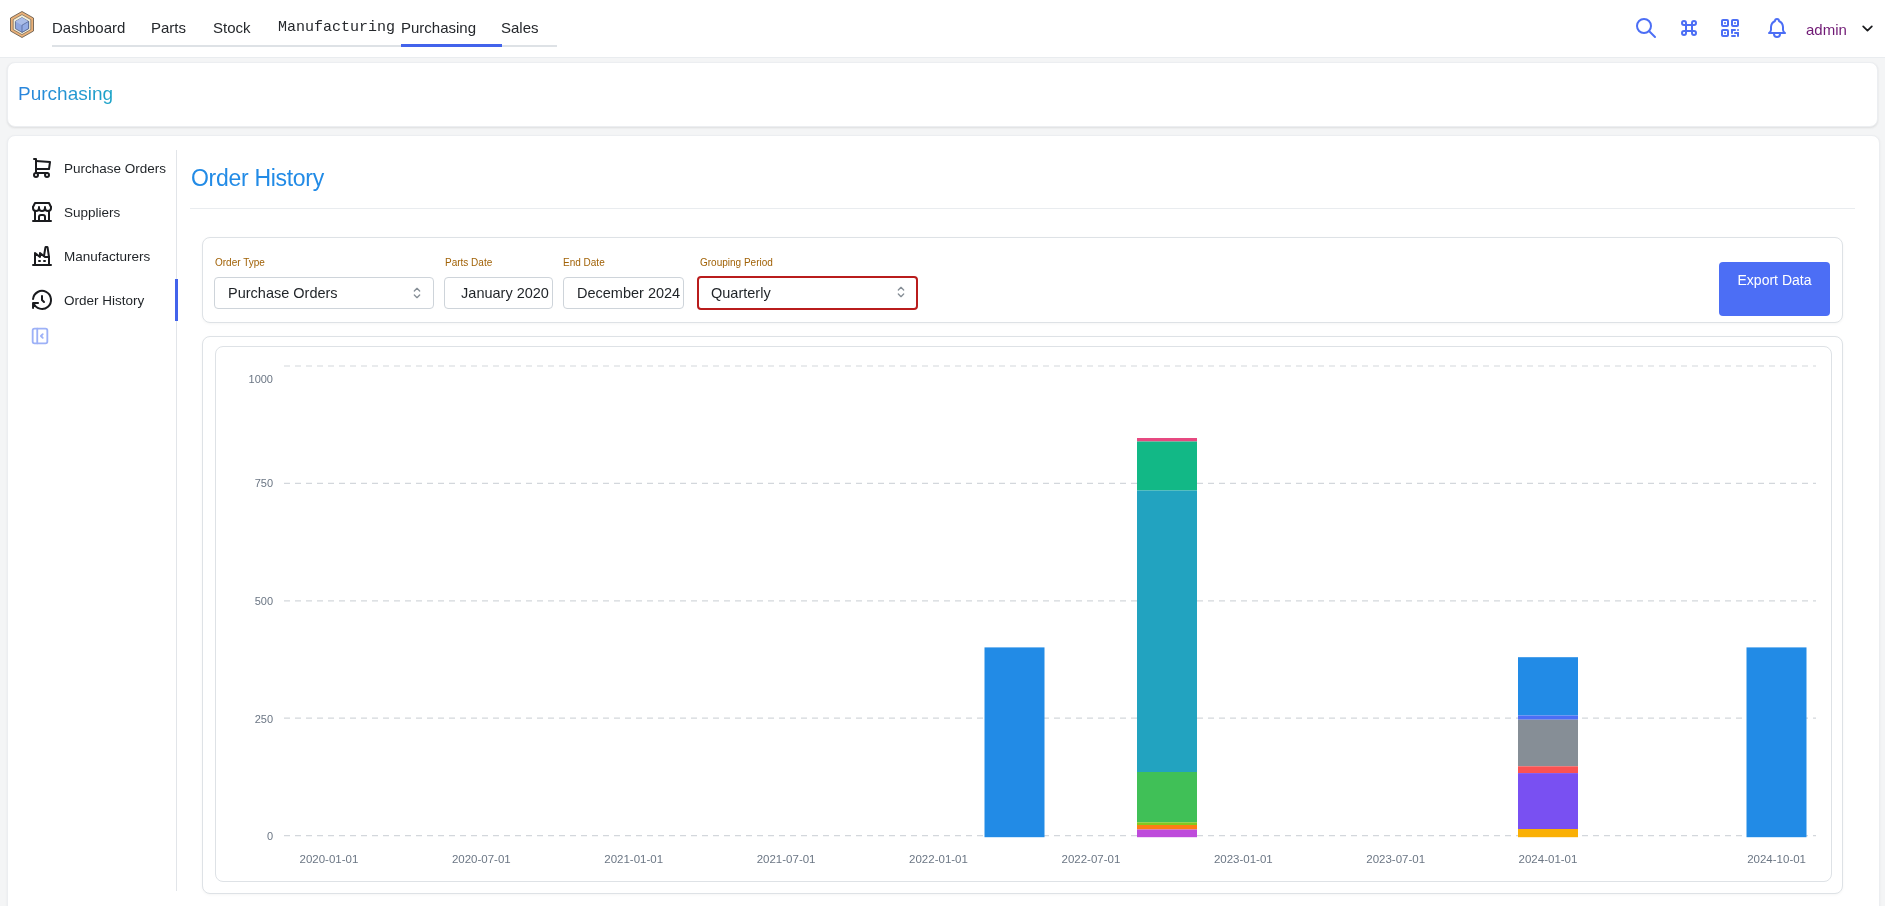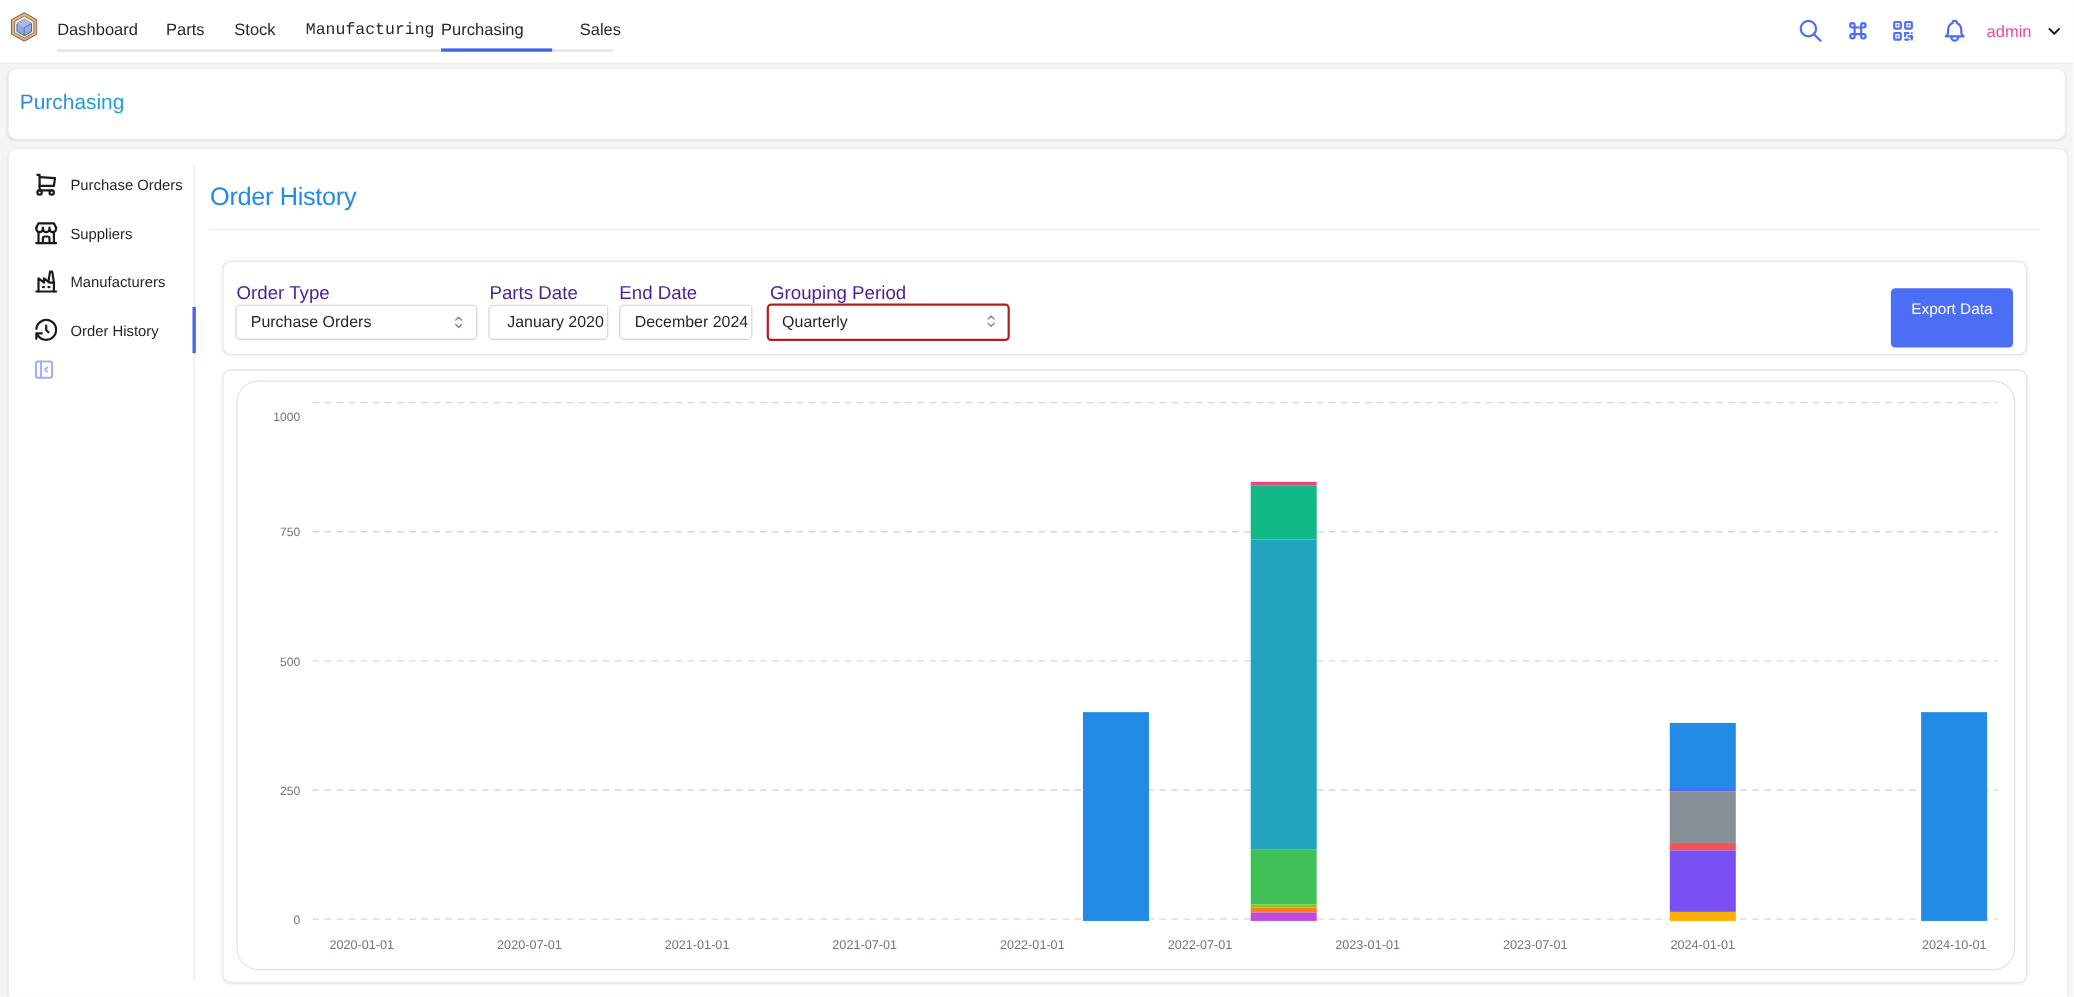--- a/index.html
+++ b/index.html
@@ -18,43 +18,43 @@
   #panel{left:7px;top:135px;width:1871px;height:790px;background:#fff;border:1px solid #eceef1;border-radius:8px;box-shadow:0 1px 3px rgba(0,0,0,.05);}
   #sidediv{left:175.5px;top:150px;width:1.5px;height:741px;background:#e2e5e9;}
   #sideactive{left:174.5px;top:279px;width:3px;height:42px;background:#4263eb;}
   .srow{position:absolute;left:64px;font-size:13.5px;color:#1f2327;}
   .sicon{position:absolute;left:30px;width:24px;height:24px;}
   
   #ohtitle{left:191px;top:165px;font-size:23px;color:#228be6;letter-spacing:-0.3px;}
   #cdivider{left:190px;top:208px;width:1665px;height:1px;background:#e9ecef;}
   .card{position:absolute;background:#fff;border:1px solid #dee2e6;border-radius:8px;box-shadow:0 1px 3px rgba(0,0,0,.04);}
   #filtercard{left:202px;top:237px;width:1639px;height:84px;}
-  .flabel{position:absolute;top:257px;font-size:17px;color:#4c1d95;}
+  .flabel{position:absolute;top:257px;font-size:10px;color:#a16207;}
   .fbox{position:absolute;top:277px;height:30px;border:1px solid #ced4da;border-radius:4px;background:#fff;font-size:14.5px;color:#1f2327;line-height:30px;white-space:nowrap;overflow:hidden;}
   .fbox span{padding-left:13px;}
   #exportbtn{left:1719px;top:262px;width:111px;height:54px;background:#4c6ef5;border-radius:4px;color:#fff;font-size:14px;text-align:center;line-height:36px;}
   #chartouter{left:202px;top:336px;width:1639px;height:556px;}
-  #chartcard{left:215px;top:346px;width:1615px;height:534px;border:1px solid #dee2e6;border-radius:20px;background:#fff;position:absolute;}
+  #chartcard{left:215px;top:346px;width:1615px;height:534px;border:1px solid #dee2e6;border-radius:8px;background:#fff;position:absolute;}
 </style>
 </head>
 <body>
 <div id="nav" class="abs">
   <svg class="abs" style="left:10px;top:10.5px" width="24" height="27" viewBox="0 0 24 27">
     <polygon points="12,0.5 23.5,7 23.5,20 12,26.5 0.5,20 0.5,7" fill="#eab179" stroke="#6b5f50" stroke-width="0.9"></polygon>
     <polygon points="12,3.6 20.8,8.6 20.8,18.6 12,23.6 3.2,18.6 3.2,8.6" fill="#f3f0da" stroke="#6b5f50" stroke-width="0.7"></polygon>
     <polygon points="12,6.6 18.6,10.4 18.6,17.6 12,21.4 5.4,17.6 5.4,10.4" fill="#8fa7e0" stroke="#42527e" stroke-width="0.7"></polygon>
     <polygon points="12,6.6 18.6,10.4 12,14.2 5.4,10.4" fill="#aabde8"></polygon>
     <polygon points="12,14.2 18.6,10.4 18.6,17.6 12,21.4" fill="#94ace4" stroke="#42527e" stroke-width="0.6"></polygon>
   </svg>
   <div class="tab" style="left:52px;width:100px;">Dashboard</div>
   <div class="tab" style="left:151px;width:63px;">Parts</div>
   <div class="tab" style="left:213px;width:66px;">Stock</div>
   <div class="tab" style="left:278px;width:124px;font-family:Liberation Mono, monospace;">Manufacturing</div>
   <div class="tab" style="left:401px;width:101px;">Purchasing</div>
-  <div class="tab" style="left:527px;width:61px;">Sales</div>
+  <div class="tab" style="left:501px;width:61px;">Sales</div>
   <div id="tabline" class="abs"></div>
   <div id="tabactive" class="abs"></div>
   <svg class="navicon" style="left:1634px" viewBox="0 0 24 24" fill="none" stroke="#4c6ef5" stroke-width="2" stroke-linecap="round" stroke-linejoin="round">
       <path d="M10 10m-7 0a7 7 0 1 0 14 0a7 7 0 1 0 -14 0"></path>
       <path d="M21 21l-6 -6"></path>
     </svg>
   <svg class="navicon" style="left:1677px" viewBox="0 0 24 24" fill="none" stroke="#4c6ef5" stroke-width="2" stroke-linecap="round" stroke-linejoin="round">
       <path d="M7 9a2 2 0 1 1 2 -2v10a2 2 0 1 1 -2 -2h10a2 2 0 1 1 -2 2v-10a2 2 0 1 1 2 2h-10"></path>
     </svg>
   <svg class="navicon" style="left:1718px" viewBox="0 0 24 24" fill="none" stroke="#4c6ef5" stroke-width="2" stroke-linecap="round" stroke-linejoin="round">
@@ -68,21 +68,21 @@
       <path d="M20 14l0 .01"></path>
       <path d="M14 14l0 3"></path>
       <path d="M14 20l3 0"></path>
       <path d="M17 17l3 0"></path>
       <path d="M20 17l0 3"></path>
     </svg>
   <svg class="navicon" style="left:1765px" viewBox="0 0 24 24" fill="none" stroke="#4c6ef5" stroke-width="2" stroke-linecap="round" stroke-linejoin="round">
       <path d="M10 5a2 2 0 1 1 4 0a7 7 0 0 1 4 6v3a4 4 0 0 0 2 3h-16a4 4 0 0 0 2 -3v-3a7 7 0 0 1 4 -6"></path>
       <path d="M9 17v1a3 3 0 0 0 6 0v-1"></path>
     </svg>
-  <div class="abs" style="left:1806px;top:21px;font-size:15px;color:#ec4899;">admin</div>
+  <div class="abs" style="left:1806px;top:21px;font-size:15px;color:#701a75;">admin</div>
   <svg class="abs" style="left:1860px;top:22px" width="15" height="13" viewBox="0 0 24 24" fill="none" stroke="#1a1b1e" stroke-width="3.2" stroke-linecap="round" stroke-linejoin="round">
       <path d="M4 8l8 8l8 -8"></path>
     </svg>
 </div>
 <div id="band" class="abs"></div>
 <div id="bandtitle" class="abs">Purchasing</div>
 <div id="panel" class="abs"></div>
 <div id="sidediv" class="abs"></div>
 <div id="sideactive" class="abs"></div>
 <svg class="sicon" style="top:156px" viewBox="0 0 24 24" fill="none" stroke="#1a1b1e" stroke-width="2" stroke-linecap="round" stroke-linejoin="round">

